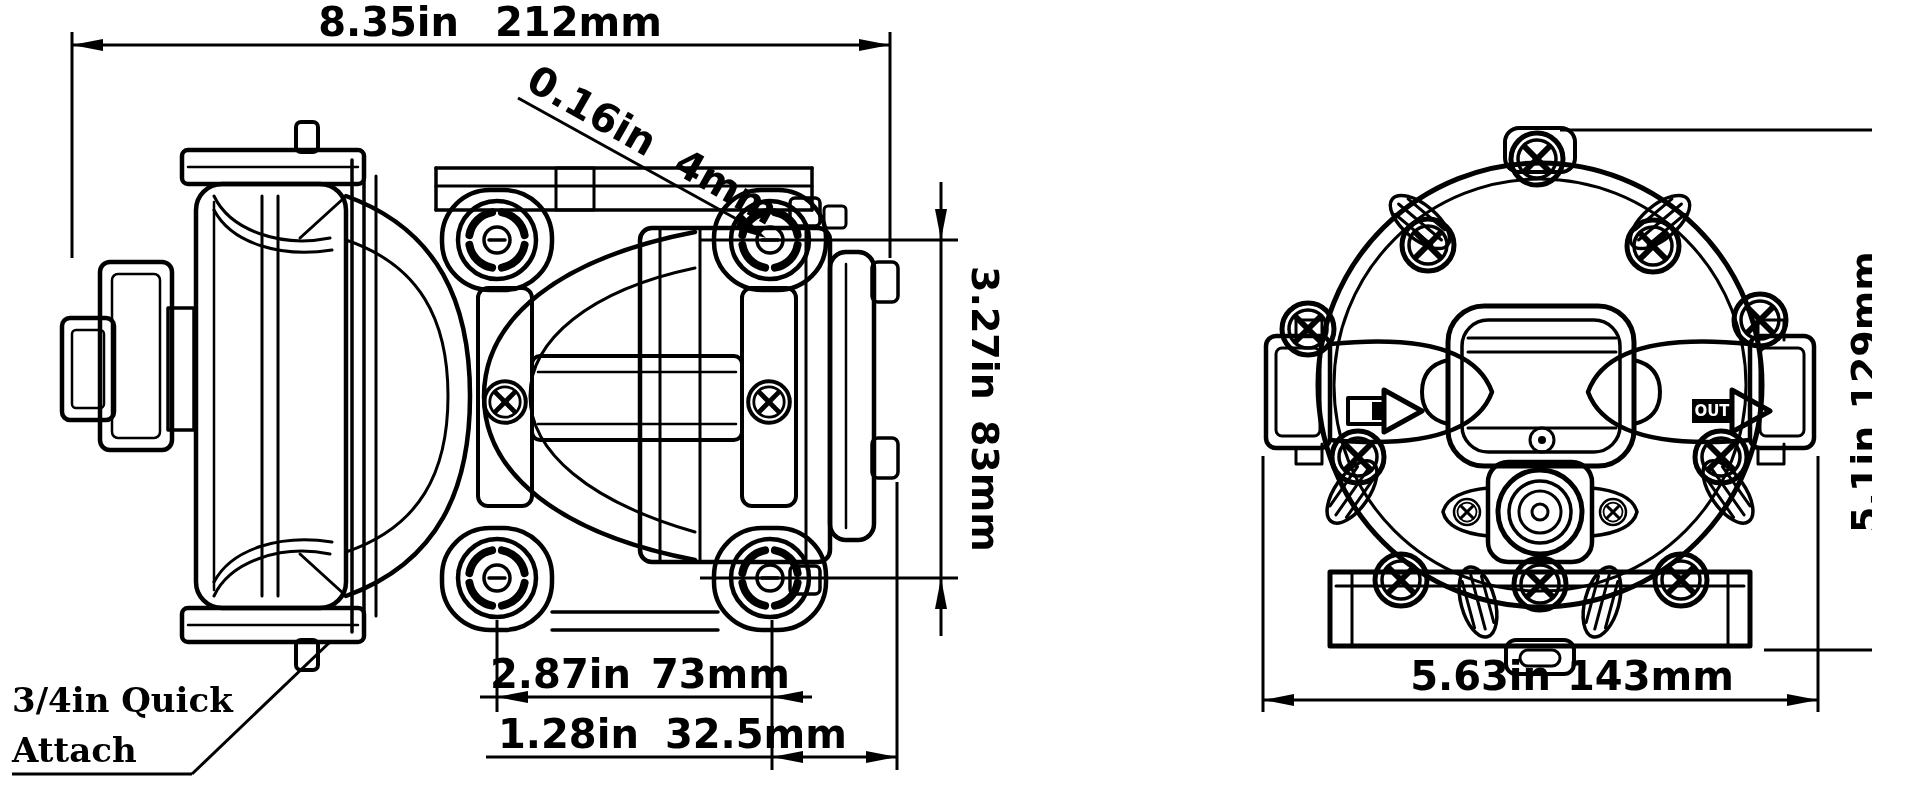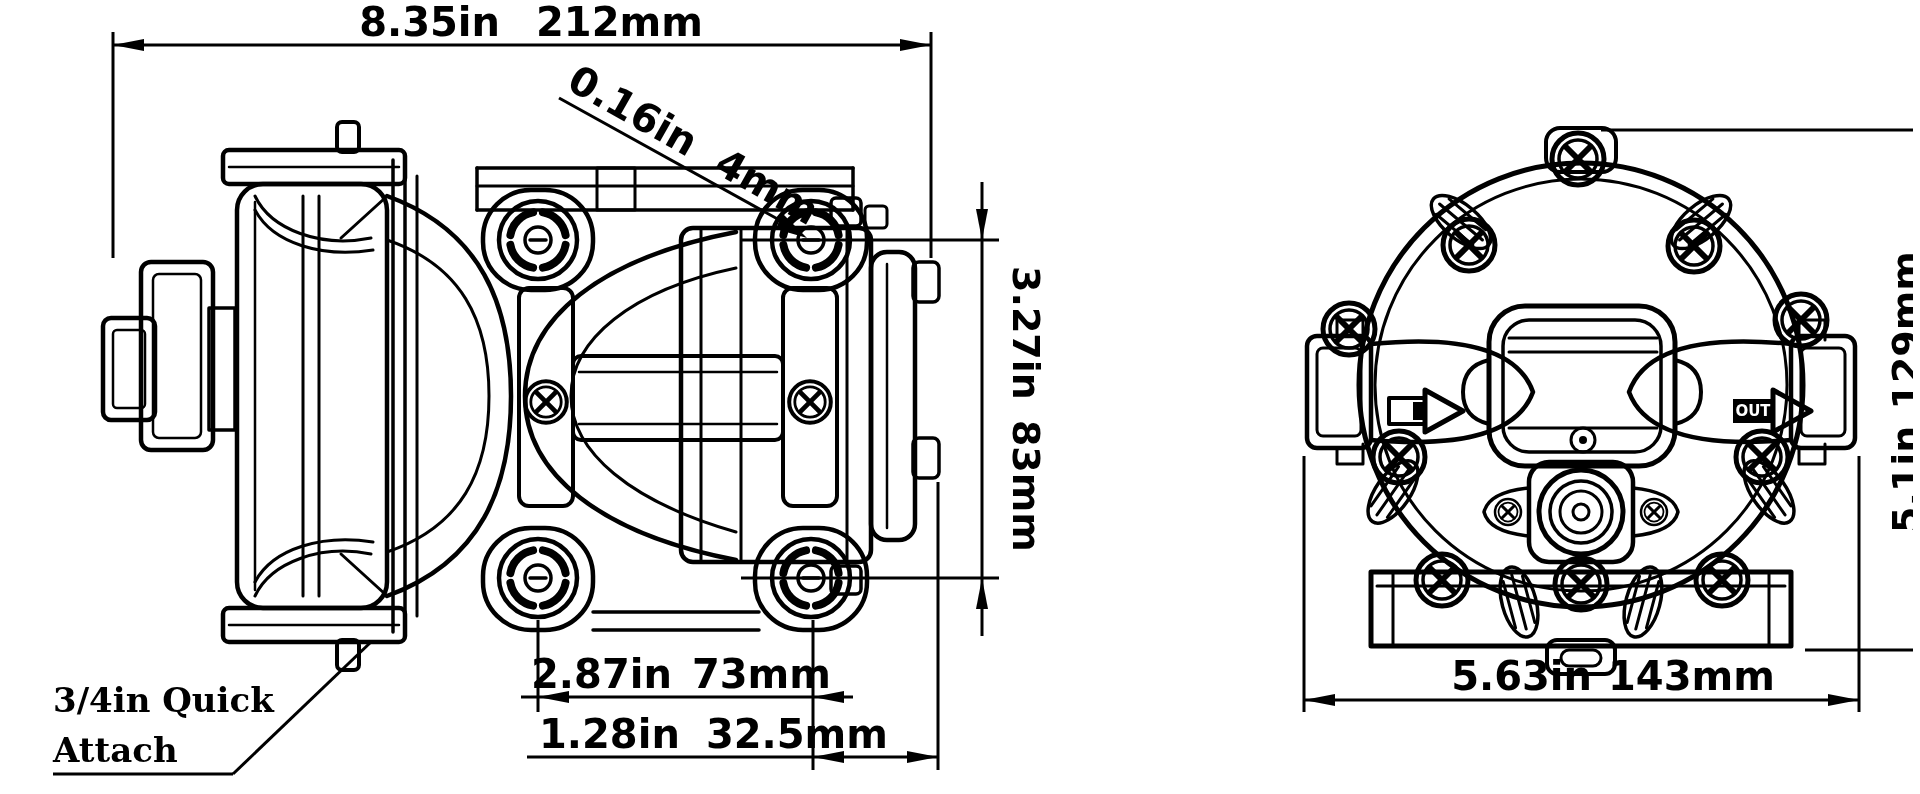--- a/index.html
+++ b/index.html
@@ -1,16 +1,16 @@
 <!DOCTYPE html>
 <html><head>
 <meta charset="utf-8">
 <style>
   html,body{margin:0;padding:0;background:#ffffff;}
-  .sheet{position:relative;width:1872px;height:794px;background:#ffffff;overflow:hidden;padding-left:41px;}
+  .sheet{position:relative;width:1872px;height:794px;background:#ffffff;overflow:hidden;}
   svg{display:block;}
   .ln{stroke:#000;fill:none;stroke-linecap:round;stroke-linejoin:round;}
   .dimln{stroke:#000;fill:none;stroke-width:3;stroke-linecap:butt;}
   .arr{fill:#000;stroke:none;}
   .dim{font:700 40px "DejaVu Sans", sans-serif;fill:#000;stroke:none;}
   .dimrot{font:700 38px "DejaVu Sans", sans-serif;fill:#000;stroke:none;}
   .callout{font:700 34px "DejaVu Serif", serif;fill:#000;stroke:none;}
   .outlbl{font:700 15px "DejaVu Sans", sans-serif;fill:#fff;stroke:none;}
   .blk{fill:#000;stroke:none;}
 </style>

